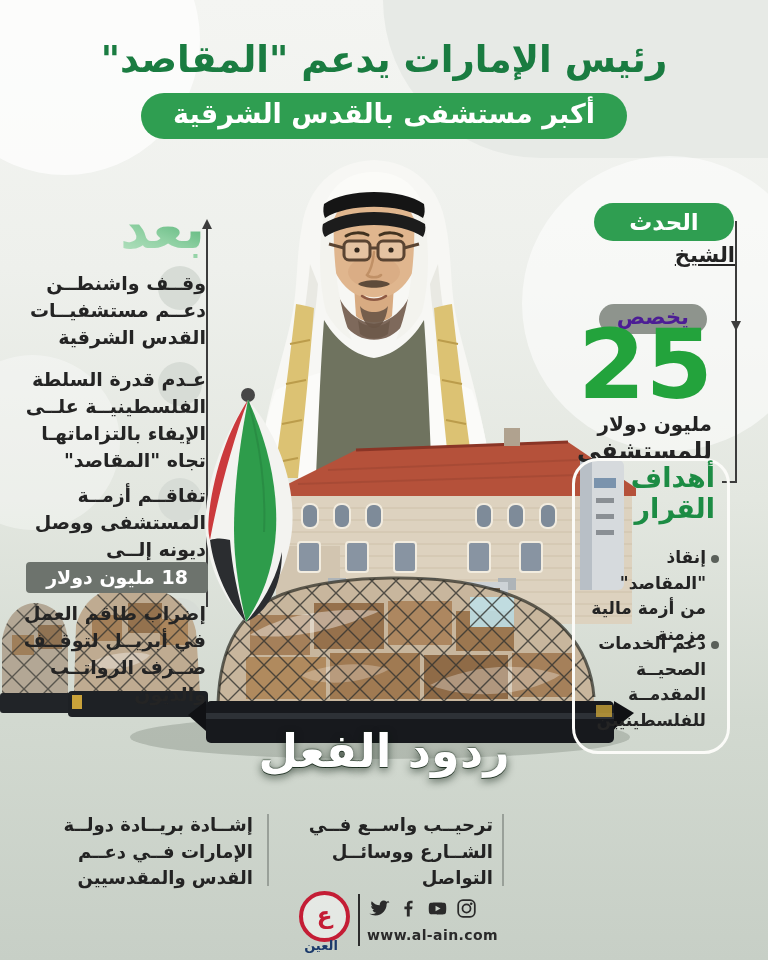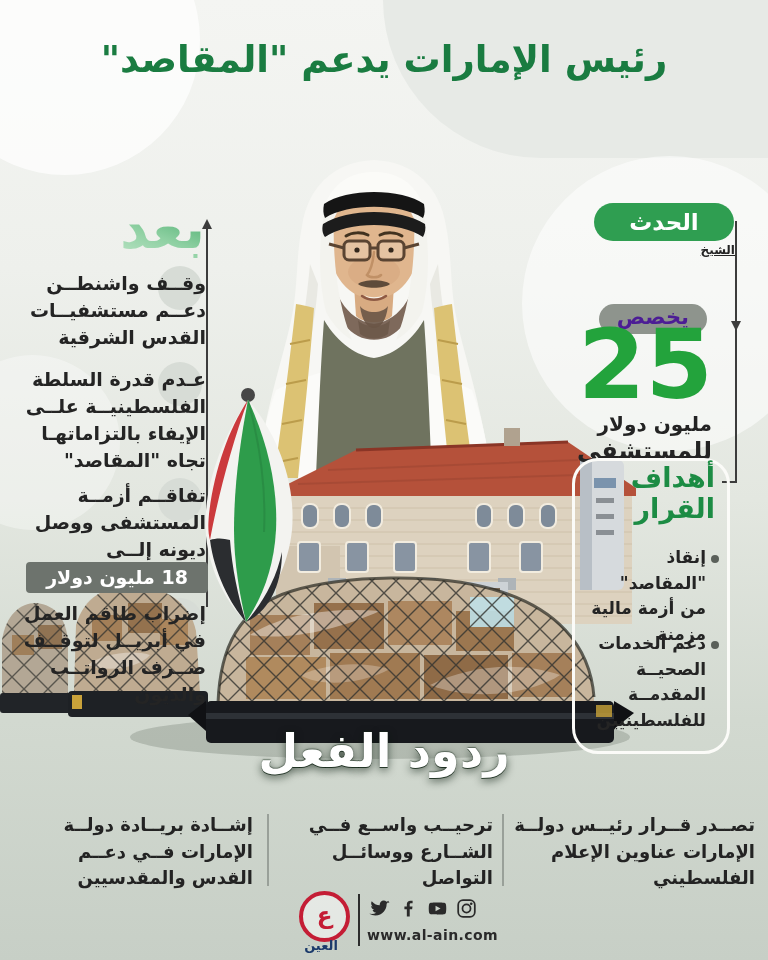--- a/index.html
+++ b/index.html
@@ -31,21 +31,21 @@
     background:linear-gradient(200deg,#3ba562 10%,#8ed0a2 60%,#bfe5c8 100%);
     -webkit-background-clip:text;background-clip:text;color:transparent;}
   .dotbg{width:44px;height:44px;border-radius:50%;background:#d7dcd6;z-index:1;}
   .b-item{right:562px;width:210px;text-align:right;font-size:19px;font-weight:700;color:#242424;
           line-height:1.43;white-space:pre-line;z-index:6;}
   .badge18{left:26px;top:562px;width:182px;height:31px;background:#6d736d;border-radius:4px;color:#fff;
            font-size:19px;font-weight:700;text-align:center;line-height:31px;z-index:6;}
   
   .e-label{left:594px;top:203px;width:140px;height:38px;background:#2f9e51;border-radius:22px;color:#fff;
            font-size:23px;font-weight:700;line-height:38px;text-align:center;z-index:6;}
-  .e-pre{right:33px;top:243px;font-size:12px;font-weight:700;color:#232323;z-index:6;text-decoration:underline;}
+  .e-pre{right:33px;top:243px;font-size:21px;font-weight:700;color:#232323;z-index:6;text-decoration:underline;}
   .e-name{right:12px;top:262px;font-size:23px;font-weight:700;color:#1d1d1d;z-index:6;}
   .e-actionwrap{right:61px;top:304px;z-index:6;}
   .e-action{display:inline-block;background:#8e948d;color:#4c1d95;font-size:21px;font-weight:700;
             padding:1px 18px 5px;border-radius:18px;}
   .e-amount{right:55px;top:319px;font-size:97px;font-weight:700;color:#23a33c;line-height:0.95;z-index:6;}
   .e-unit1{right:56px;top:412px;font-size:20px;font-weight:700;color:#232323;z-index:6;}
   .e-unit2{right:56px;top:437px;font-size:24px;font-weight:700;color:#232323;z-index:6;}
   
   .goals-box{left:572px;top:458px;width:152px;height:290px;border:3px solid #fbfbf8;border-radius:26px;z-index:6;}
   .g-title{position:absolute;right:12px;text-align:right;font-size:27px;font-weight:700;color:#1c8c44;line-height:1.1;}
@@ -72,20 +72,23 @@
 <body>
 
 <div class="canvas">
 
   <div class="abs bg-tr"></div>
   <div class="abs bg-tl"></div>
   <div class="abs bg-ev"></div>
   <div class="abs bg-l"></div>
 
   <div class="abs title1">رئيس الإمارات يدعم "المقاصد"</div>
+  <div class="abs pillwrap">
+    <span class="pill">أكبر مستشفى بالقدس الشرقية</span>
+  </div>
 
   <svg class="abs" style="left:212px;top:144px;z-index:2" width="324" height="334" viewBox="0 0 324 334">
     <path d="M162,16 C120,18 96,44 90,82 C84,112 86,142 80,172 C72,212 56,252 44,334 L280,334 C268,252 252,212 244,172 C238,142 240,112 234,82 C228,44 204,18 162,16 Z" fill="#f7f7f4"></path>
     <path d="M98,120 C94,165 86,215 70,290 C88,250 102,195 106,140 Z" fill="#e9e9e3"></path>
     <path d="M226,120 C230,165 238,215 254,290 C236,250 222,195 218,140 Z" fill="#e9e9e3"></path>
     <path d="M44,334 C50,290 58,262 64,246 C100,228 130,222 162,222 C194,222 224,228 260,246 C266,262 274,290 280,334 Z" fill="#fbfbf9"></path>
     <path d="M112,176 C126,200 146,212 162,214 C178,212 198,200 212,176 C216,230 218,290 220,334 L104,334 C106,290 108,230 112,176 Z" fill="#6f735f"></path>
     <path d="M146,176 C152,184 172,184 178,176 L176,190 C168,196 156,196 148,190 Z" fill="#5f6351"></path>
     <path d="M84,160 C78,215 70,275 62,334 L86,334 C92,276 98,218 102,164 C96,162 90,161 84,160 Z" fill="#dcc273"></path>
     <path d="M240,160 C246,215 254,275 262,334 L238,334 C232,276 226,218 222,164 C228,162 234,161 240,160 Z" fill="#dcc273"></path>
@@ -259,23 +262,20 @@
 من أزمة مالية
 مزمنة</div>
     <div class="g-dot" style="top:180px;"></div>
     <div class="g-item" style="top:170px;">دعم الخدمات
 الصحيــة
 المقدمــة
 للفلسطينيين</div>
   </div>
 
   <div class="abs reactions-title">ردود الفعل</div>
-  <div class="abs r-col" style="right:13px;width:245px;">تصــدر قــرار رئيــس دولــة
-الإمارات عناوين الإعلام
-الفلسطيني</div>
   <div class="abs r-div" style="left:502px;"></div>
   <div class="abs r-col" style="right:275px;width:215px;">ترحيــب واســع فــي
 الشــارع ووسائــل
 التواصل</div>
   <div class="abs r-div" style="left:267px;"></div>
   <div class="abs r-col" style="right:515px;width:245px;">إشــادة بريــادة دولــة
 الإمارات فــي دعــم
 القدس والمقدسيين</div>
 
   <div class="abs logo-badge">

